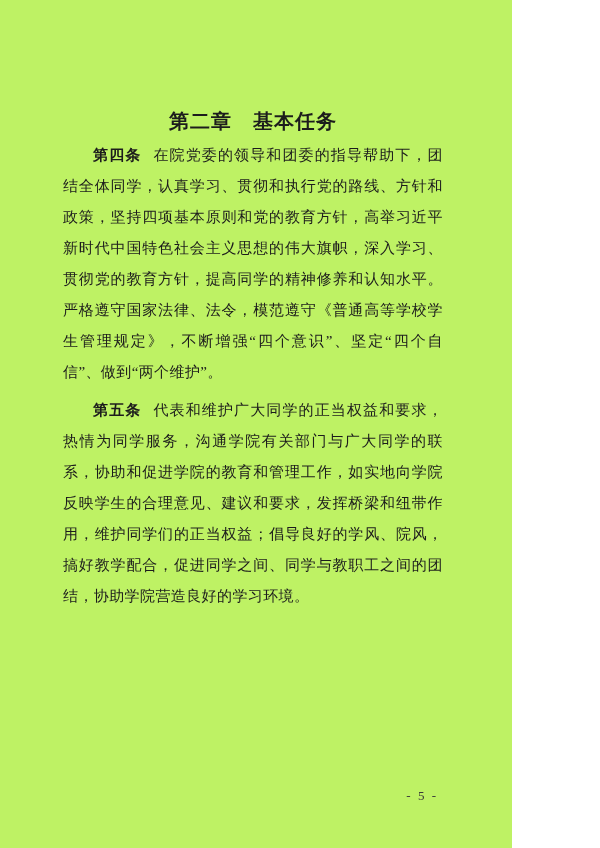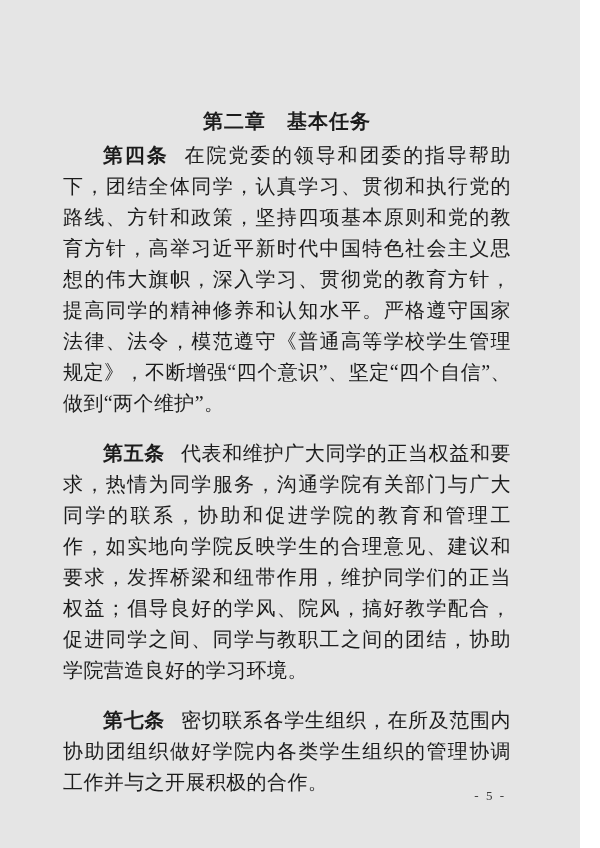--- a/index.html
+++ b/index.html
@@ -2,51 +2,51 @@
 <html lang="zh"><head>
 <meta charset="utf-8">
 <style>
   html, body {
     margin: 0;
     padding: 0;
     background: #ffffff;
   }
   .page {
     position: relative;
-    width: 580px;
+    width: 512px;
     height: 848px;
-    background: #e5e5e5;
+    background: #bef264;
     overflow: hidden;
     font-family: "Liberation Serif", "DejaVu Serif", serif;
     color: #1c1c1c;
   }
   .doc {
     position: absolute;
     left: 63px;
     right: 69px;
     top: 108px;
   }
   .chapter-title {
     margin: 0 0 6px 0;
     text-align: center;
     font-size: 20px;
     line-height: 26px;
     font-weight: bold;
     letter-spacing: 1px;
   }
   .article {
     margin: 0;
-    font-size: 20px;
+    font-size: 15px;
     line-height: 31px;
     text-align: justify;
     text-indent: 2em;
     letter-spacing: 0.4px;
   }
   .article + .article {
-    margin-top: 19px;
+    margin-top: 7px;
   }
   .article .term {
     font-weight: bold;
     margin-right: 0.8em;
   }
   .page-number {
     position: absolute;
     top: 788px;
     right: 74px;
     font-size: 13px;
@@ -62,18 +62,17 @@
 <div class="page">
   <div class="doc">
 
     <h1 class="chapter-title">第二章　基本任务</h1>
 
     <p class="article"><span class="term">第四条</span><span>在院党委的领导和团委的指导帮助下，团结全体同学，认真学习、贯彻和执行党的路线、方针和政策，坚持四项基本原则和党的教育方针，高举习近平新时代中国特色社会主义思想的伟大旗帜，深入学习、贯彻党的教育方针，提高同学的精神修养和认知水平。严格遵守国家法律、法令，模范遵守《普通高等学校学生管理规定》，不断增强“四个意识”、坚定“四个自信”、做到“两个维护”。</span></p>
 
     <p class="article"><span class="term">第五条</span><span>代表和维护广大同学的正当权益和要求，热情为同学服务，沟通学院有关部门与广大同学的联系，协助和促进学院的教育和管理工作，如实地向学院反映学生的合理意见、建议和要求，发挥桥梁和纽带作用，维护同学们的正当权益；倡导良好的学风、院风，搞好教学配合，促进同学之间、同学与教职工之间的团结，协助学院营造良好的学习环境。</span></p>
 
 
-    <p class="article"><span class="term">第七条</span><span>密切联系各学生组织，在所及范围内协助团组织做好学院内各类学生组织的管理协调工作并与之开展积极的合作。</span></p>
 
   </div>
 
   <div class="page-number">- 5 -</div>
 </div>
 
 </body></html>

